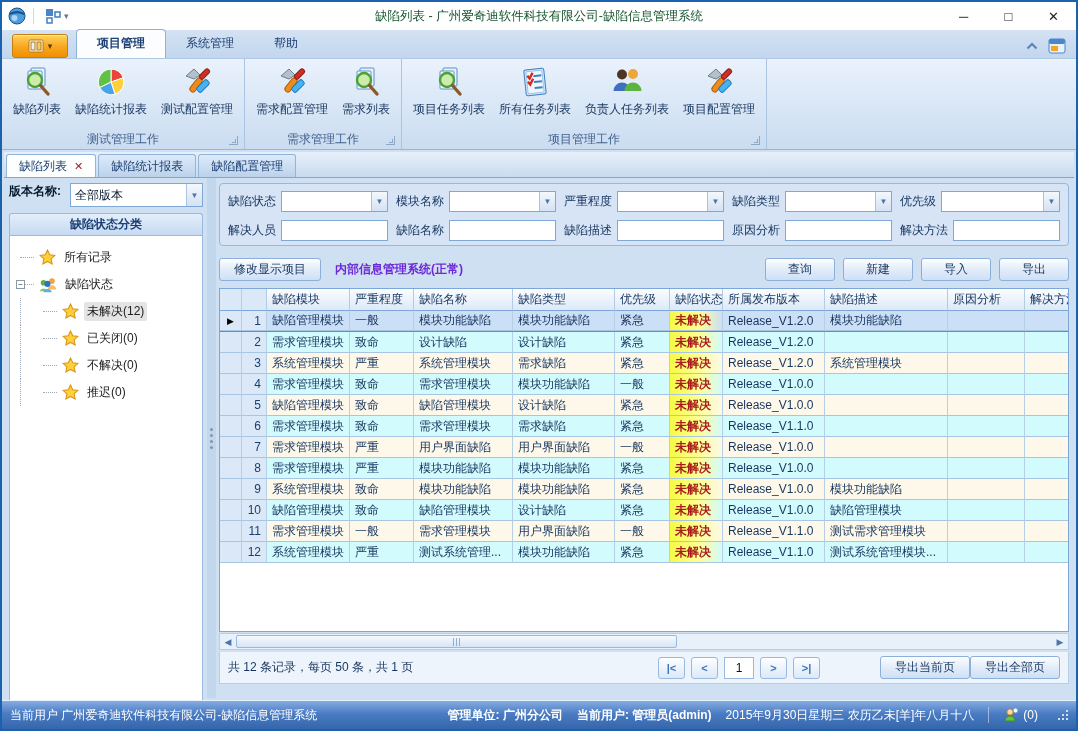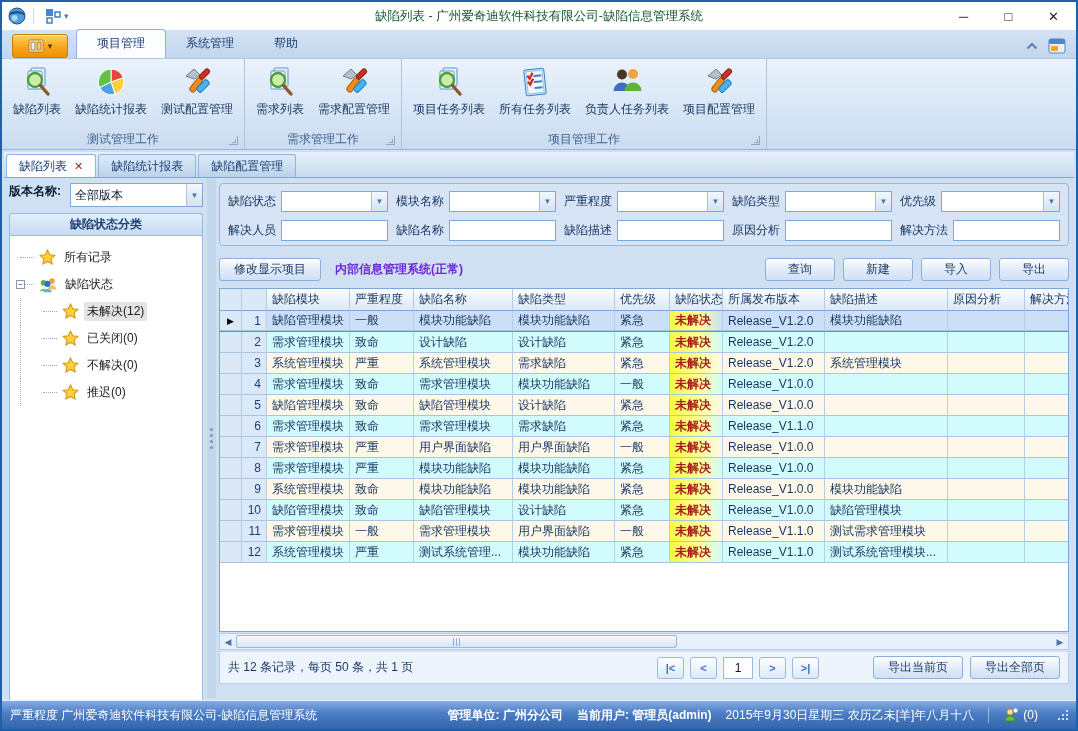--- a/index.html
+++ b/index.html
@@ -15,21 +15,21 @@
   .qat-caret { color:#6a7890; font-size:9px; }
   .title-text { position:absolute; left:0; right:0; text-align:center; color:#14532d; font-size:12.5px; pointer-events:none; }
   .win-controls { margin-left:auto; display:flex; height:100%; z-index:2; }
   .win-btn { width:45px; height:100%; display:flex; align-items:center; justify-content:center; color:#222; font-size:13px; cursor:pointer; }
 
   
   .ribbon-tabs { position:absolute; left:0; top:28px; right:0; height:29px; background:linear-gradient(#d4e2f3,#c2d6ee); display:flex; align-items:flex-end; border-bottom:1px solid #aec8e6; }
   .app-button { width:56px; height:24px; margin:0 8px 0 10px; border-radius:3px; background:linear-gradient(#ffd35c,#f8a51e 55%,#f09000); border:1px solid #c57f10; display:flex; align-items:center; justify-content:center; gap:4px; cursor:pointer; box-shadow:inset 0 1px 0 rgba(255,255,255,.55); }
   .app-button .caret { color:#5a3a00; font-size:9px; }
   .rtab { padding:5px 20px 6px; color:#1b3e73; cursor:pointer; }
-  .rtab.active { background:#fbfdfe; border:1px solid #8fb0d8; border-bottom:none; border-radius:4px 4px 0 0; font-weight:400; }
+  .rtab.active { background:#fbfdfe; border:1px solid #8fb0d8; border-bottom:none; border-radius:4px 4px 0 0; font-weight:700; }
   .ribbon-tabs-right { margin-left:auto; display:flex; align-items:center; gap:10px; padding:0 10px 4px 0; }
 
   
   .ribbon-body { position:absolute; left:0; top:57px; right:0; height:91px; background:linear-gradient(#eaf2fc,#d8e6f6 55%,#cbdcf0); border-bottom:1px solid #98b6d9; display:flex; }
   .rgroup { display:flex; flex-direction:column; border-right:1px solid #aac4e2; padding:2px 4px 0; }
   .rgroup-buttons { display:flex; flex:1; align-items:flex-start; }
   .rbutton { display:flex; flex-direction:column; align-items:center; gap:3px; padding:5px 7px 3px; border-radius:3px; cursor:pointer; }
   .rbutton .lbl { color:#17355f; white-space:nowrap; }
   .rgroup-label { display:flex; align-items:center; justify-content:center; position:relative; height:20px; color:#41618e; }
   .launcher { position:absolute; right:2px; bottom:4px; width:9px; height:9px; border-right:1px solid #7d9cc0; border-bottom:1px solid #7d9cc0; opacity:.8; }
@@ -102,21 +102,21 @@
   .hs-arrow { width:16px; height:100%; display:flex; align-items:center; justify-content:center; color:#4f74a8; font-size:9px; cursor:pointer; }
   .hs-track { flex:1; height:100%; position:relative; }
   .hs-thumb { position:absolute; left:0; top:1px; bottom:1px; width:54%; background:linear-gradient(#f6faff,#d6e4f5); border:1px solid #9ab9de; border-radius:2px; display:flex; align-items:center; justify-content:center; gap:2px; cursor:pointer; }
   .hs-grip { width:1px; height:8px; background:#8fafd4; }
 
   
   .footer { position:absolute; left:3px; right:5px; bottom:14px; height:32px; background:#eef4fc; border:1px solid #b7cde8; border-top:none; display:flex; align-items:center; padding:0 8px; color:#17355f; }
   .pager { margin-left:auto; display:flex; align-items:center; gap:6px; }
   .pg-btn { width:27px; height:22px; background:linear-gradient(#fdfeff,#dce9f8); border:1px solid #9ab9de; border-radius:3px; color:#3c74c0; display:flex; align-items:center; justify-content:center; font-weight:bold; font-size:11px; cursor:pointer; }
   .pg-input { width:30px; height:22px; border:1px solid #9ab9de; text-align:center; font-size:12px; color:#111; background:#fff; }
-  .export-btns { display:flex; gap:7px; margin-left:12px;padding-left:42px; }
+  .export-btns { display:flex; gap:0; margin-left:18px;padding-left:42px; }
 
   
   .statusbar { position:absolute; left:0; right:0; bottom:0; height:29px; background:linear-gradient(#86ace2,#4a7cc4 45%,#3566ab); border-top:1px solid #e8f1fb; display:flex; align-items:center; color:#fff; padding:0 8px; }
   .sb-item { white-space:nowrap; }
   .sb-right { margin-left:auto; display:flex; align-items:center; gap:14px; }
   .sb-sep { width:1px; height:16px; background:rgba(255,255,255,.45); }
   .sb-user-badge { display:flex; align-items:center; gap:4px; }
   .resize-grip { width:10px; height:10px; margin-left:6px; position:relative; }
   .resize-grip i { position:absolute; width:2px; height:2px; background:#cfe0f2; }
 
@@ -222,38 +222,38 @@
       <div class="rgroup-label">
           <span>测试管理工作</span>
           <span class="launcher"></span>
         </div>
     </div>
     <div class="rgroup">
       <div class="rgroup-buttons">
         <div class="rbutton">
           <span>
               <svg width="32" height="32" viewBox="0 0 32 32">
+                <path d="M5 10 L13 3 L19 9 L13 13 Z" fill="#b4c1cb" stroke="#6e7e8a"></path>
+                <rect x="12" y="11" width="6" height="16" rx="3" transform="rotate(38 15 19)" fill="#ef8b1d" stroke="#b05f0a"></rect>
+                <rect x="21" y="2" width="5" height="12" rx="2" transform="rotate(45 23.5 8)" fill="#cc2f23" stroke="#8e1d14"></rect>
+                <rect x="19" y="13" width="6" height="14" rx="2" transform="rotate(45 22 20)" fill="#49b3ef" stroke="#1f7cbf"></rect>
+              </svg>
+            </span>
+          <span class="lbl">需求配置管理</span>
+        </div>
+        <div class="rbutton">
+          <span>
+              <svg width="32" height="32" viewBox="0 0 32 32">
                 <rect x="10" y="2" width="14" height="18" rx="1" fill="#eaf3fc" stroke="#5b8fc9"></rect>
                 <rect x="7" y="5" width="14" height="18" rx="1" fill="#fff" stroke="#5b8fc9"></rect>
                 <circle cx="14" cy="14" r="7" fill="#cdeca9" stroke="#49a23c" stroke-width="2.4"></circle>
                 <line x1="19.5" y1="19.5" x2="27" y2="28" stroke="#8a5a2b" stroke-width="3.4" stroke-linecap="round"></line>
               </svg>
             </span>
           <span class="lbl">需求列表</span>
-        </div>
-        <div class="rbutton">
-          <span>
-              <svg width="32" height="32" viewBox="0 0 32 32">
-                <path d="M5 10 L13 3 L19 9 L13 13 Z" fill="#b4c1cb" stroke="#6e7e8a"></path>
-                <rect x="12" y="11" width="6" height="16" rx="3" transform="rotate(38 15 19)" fill="#ef8b1d" stroke="#b05f0a"></rect>
-                <rect x="21" y="2" width="5" height="12" rx="2" transform="rotate(45 23.5 8)" fill="#cc2f23" stroke="#8e1d14"></rect>
-                <rect x="19" y="13" width="6" height="14" rx="2" transform="rotate(45 22 20)" fill="#49b3ef" stroke="#1f7cbf"></rect>
-              </svg>
-            </span>
-          <span class="lbl">需求配置管理</span>
         </div>
       </div>
       <div class="rgroup-label">
           <span>需求管理工作</span>
           <span class="launcher"></span>
         </div>
     </div>
     <div class="rgroup">
       <div class="rgroup-buttons">
         <div class="rbutton">
@@ -695,21 +695,21 @@
         <span class="export-btns">
           <span class="btn">导出当前页</span>
           <span class="btn">导出全部页</span>
         </span>
       </div>
 
     </div>
   </div>
 
   <div class="statusbar">
-    <span class="sb-item">严重程度 广州爱奇迪软件科技有限公司-缺陷信息管理系统</span>
+    <span class="sb-item">当前用户 广州爱奇迪软件科技有限公司-缺陷信息管理系统</span>
     <span class="sb-right">
       <span class="sb-item" style="font-weight:bold">管理单位: 广州分公司</span>
       <span class="sb-item" style="font-weight:bold">当前用户: 管理员(admin)</span>
       <span class="sb-item">2015年9月30日星期三 农历乙未[羊]年八月十八</span>
       <span class="sb-sep"></span>
       <span class="sb-user-badge">
         <span>
             <svg width="16" height="16" viewBox="0 0 16 16">
               <circle cx="7" cy="5" r="3.2" fill="#ffd9a8" stroke="#b07b30"></circle>
               <path d="M2 14 a5 5 0 0 1 10 0 Z" fill="#6abf45" stroke="#3f8f28"></path>

